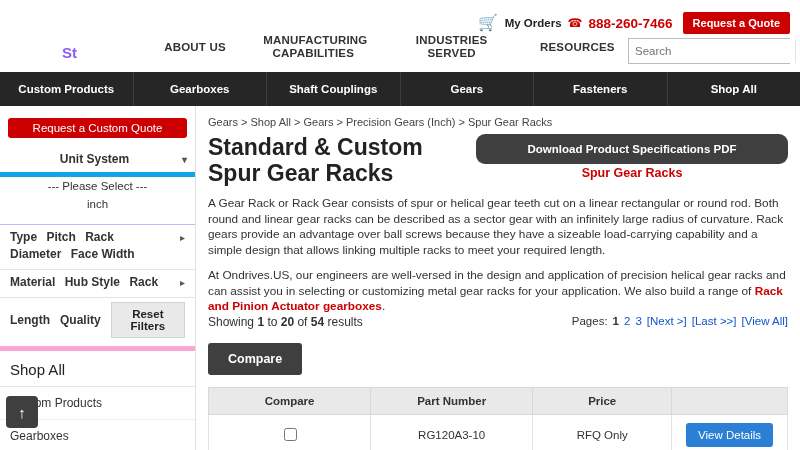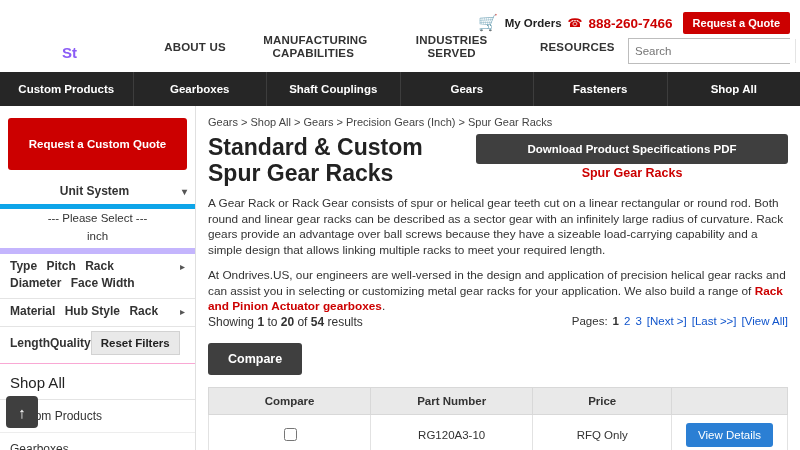--- a/index.html
+++ b/index.html
@@ -125,23 +125,23 @@
     padding: 10px 0 0 0;
     position: relative;
     background: #fff;
   }
   .custom-quote-btn {
     display: block;
     margin: 2px 8px 8px 8px;
     background: #cc0000;
     color: #fff;
     font-size: 11.5px;
-    font-weight: bold;
-    text-align: center;
-    padding: 20px 0;
+    font-weight: normal;
+    text-align: center;
+    padding: 4px 0;
     border: none;
     border-radius: 3px;
     cursor: pointer;
     width: calc(100% - 16px);
   }
   .filter-row {
     border-bottom: 5px solid #0ea5e9;
     padding: 6px 18px 6px 12px;
     position: relative;
     font-size: 12px;
@@ -172,21 +172,22 @@
     font-size: 12px;
     color: #333;
     margin-right: 6px;
     white-space: nowrap;
     cursor: pointer;
   }
   .filter-tags .tag-arrow { float: right; color: #555; font-size: 10px; }
   .reset-row {
     display: flex; align-items: center;
     padding: 4px 10px 8px 10px;
-    border-bottom: 1px solid #f9a8d4;
+    border-bottom: 5px solid #f9a8d4;
+    gap: 10px;
   }
   .reset-row .tag { font-weight: bold; font-size: 12px; color:#333; cursor:pointer;}
   .reset-btn {
     background: #e9e9e9;
     border: 1px solid #d2d2d2;
     font-size: 11.5px;
     padding: 5px 9px;
     cursor: pointer;
     color: #222;
     font-family: "Liberation Sans", sans-serif;
@@ -231,21 +232,21 @@
     position: absolute;
     right: 12px; top: 28px;
     width: 312px;
     background: #3f3f3f;
     color: #fff;
     font-size: 11.5px;
     font-weight: bold;
     text-align: center;
     padding: 9px 0;
     border: none;
-    border-radius: 3px;
+    border-radius: 9px;
     cursor: pointer;
   }
   .spur-label {
     position: absolute;
     right: 12px; top: 60px;
     width: 312px;
     text-align: center;
     color: #cc0000;
     font-weight: bold;
     font-size: 12.5px;
@@ -368,21 +369,21 @@
 <div class="content">
 
   <div class="sidebar">
     <button class="custom-quote-btn">Request a Custom Quote</button>
 
     <div class="filter-row">
       <div class="filter-title">Unit System</div>
       <span class="caret">▾</span>
     </div>
     <div class="select-line small">--- Please Select ---</div>
-    <div class="select-line" style="border-bottom:6px solid #c4b5fd;padding-bottom:6px;">inch</div>
+    <div class="select-line" style="border-bottom:1px solid #c4b5fd;padding-bottom:14px;">inch</div>
 
     <div class="filter-tags">
       <span class="tag-arrow">▸</span>
       <span class="tag">Type</span>
       <span class="tag">Pitch</span>
       <span class="tag">Rack</span>
       <span class="tag">Diameter</span>
       <span class="tag">Face Width</span>
     </div>
     <div class="filter-tags" style="border-bottom:1px solid #e4e4e4;">

